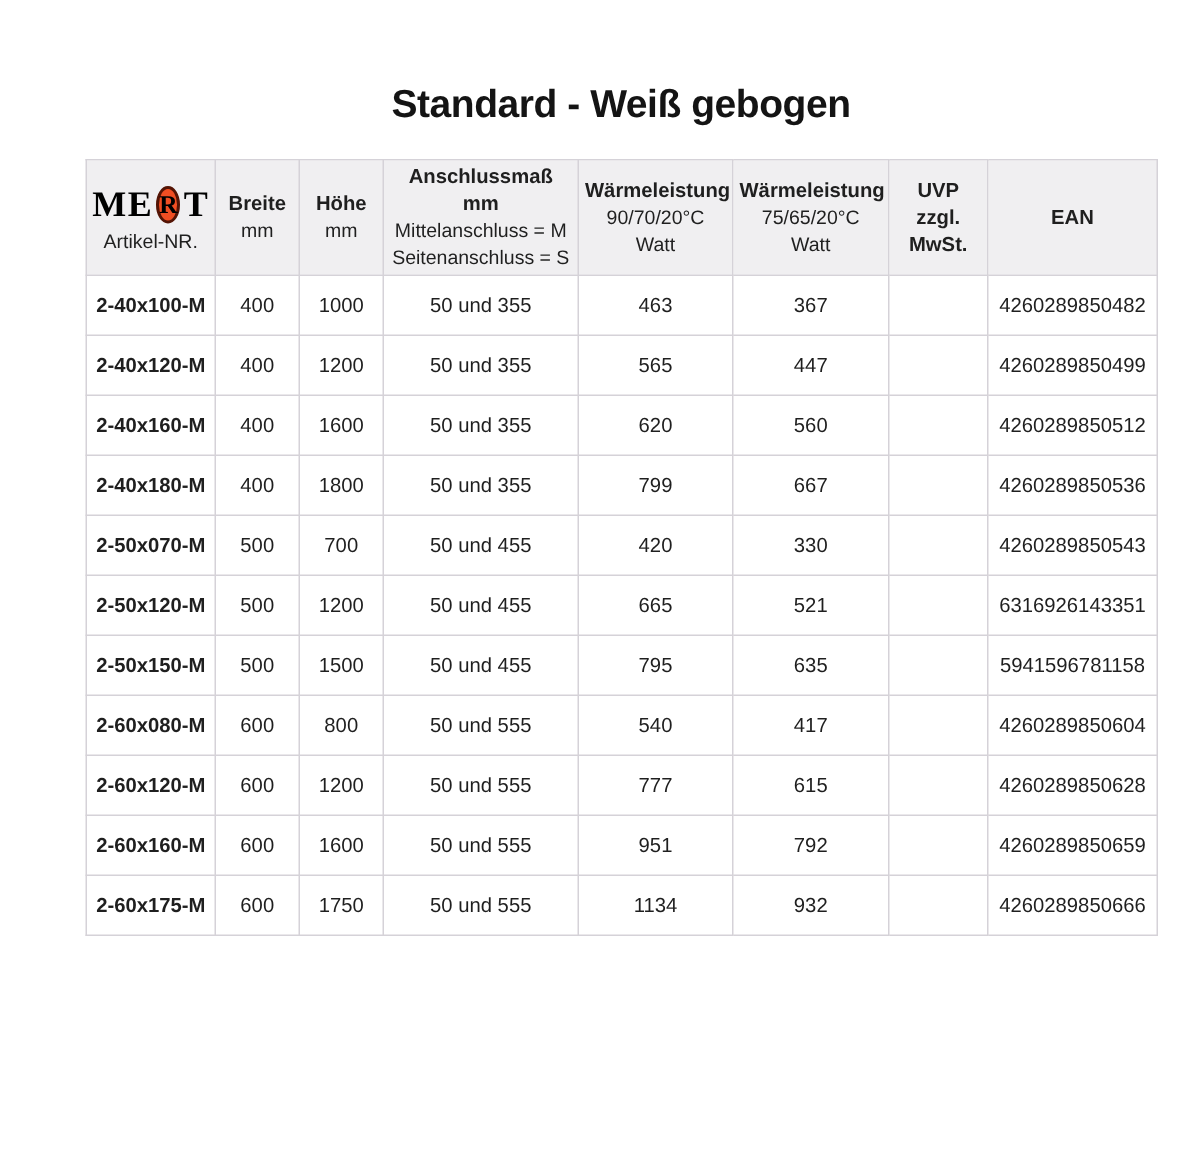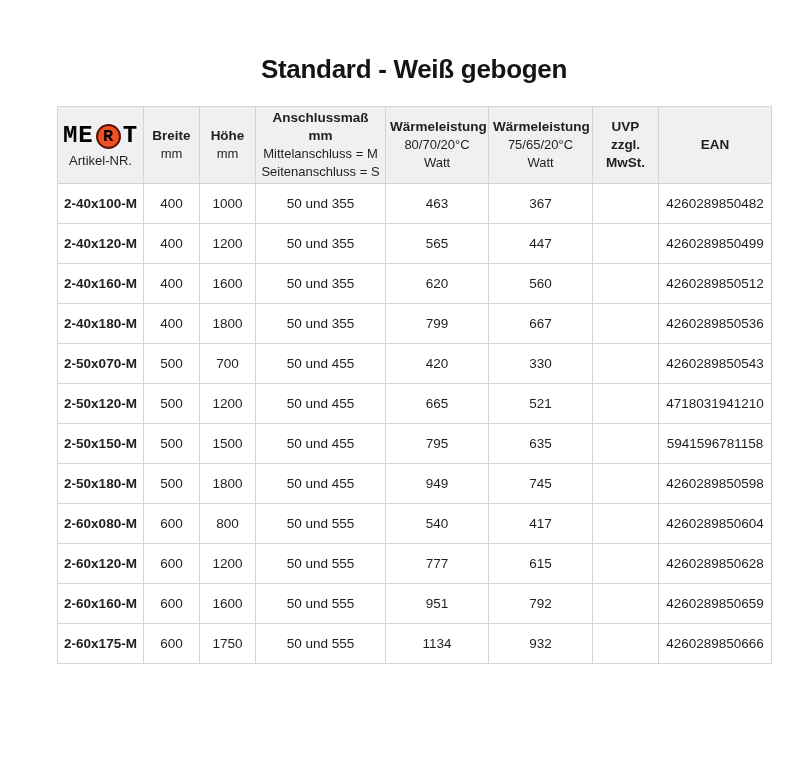--- a/index.html
+++ b/index.html
@@ -54,23 +54,23 @@
   }
   .hdr-line-bold { font-weight: bold; font-size: 13.5px; line-height: 1.35; }
   .hdr-line { font-weight: normal; font-size: 13px; line-height: 1.35; }
   th.uvp-cell { text-align: left; padding-left: 6px; }
   th.uvp-cell div { font-weight: bold; font-size: 13.5px; line-height: 1.3; }
   th.ean-cell div { font-weight: bold; }
   td.bold { font-weight: bold; }
   
   .logo {
     display: flex;
-    align-items: center;
+    align-items: flex-end;
     justify-content: center;
-    font-family: Liberation Mono, monospace;
+    font-family: Liberation Serif, serif;
     font-weight: bold;
     font-size: 24px;
     color: #000000;
     line-height: 1;
     margin-top: 2px;
   }
   .logo .lt { letter-spacing: 1px; }
   .logo-circle {
     display: inline-flex;
     align-items: center;
@@ -127,21 +127,21 @@
           <div class="hdr-line-bold">Höhe</div>
           <div class="hdr-line">mm</div>
         </th>
         <th>
           <div class="hdr-line-bold">Anschlussmaß mm</div>
           <div class="hdr-line">Mittelanschluss = M</div>
           <div class="hdr-line">Seitenanschluss = S</div>
         </th>
         <th>
           <div class="hdr-line-bold">Wärmeleistung</div>
-          <div class="hdr-line">80/70/20°C</div>
+          <div class="hdr-line">90/70/20°C</div>
           <div class="hdr-line">Watt</div>
         </th>
         <th>
           <div class="hdr-line-bold">Wärmeleistung</div>
           <div class="hdr-line">75/65/20°C</div>
           <div class="hdr-line">Watt</div>
         </th>
         <th class="uvp-cell">
           <div>UVP</div>
           <div>zzgl.</div>
@@ -204,43 +204,33 @@
           <td>4260289850543</td>
         </tr>
         <tr>
           <td class="bold">2-50x120-M</td>
           <td>500</td>
           <td>1200</td>
           <td>50 und 455</td>
           <td>665</td>
           <td>521</td>
           <td></td>
-          <td>4718031941210</td>
+          <td>6316926143351</td>
         </tr>
         <tr>
           <td class="bold">2-50x150-M</td>
           <td>500</td>
           <td>1500</td>
           <td>50 und 455</td>
           <td>795</td>
           <td>635</td>
           <td></td>
           <td>5941596781158</td>
         </tr>
         <tr>
-          <td class="bold">2-50x180-M</td>
-          <td>500</td>
-          <td>1800</td>
-          <td>50 und 455</td>
-          <td>949</td>
-          <td>745</td>
-          <td></td>
-          <td>4260289850598</td>
-        </tr>
-        <tr>
           <td class="bold">2-60x080-M</td>
           <td>600</td>
           <td>800</td>
           <td>50 und 555</td>
           <td>540</td>
           <td>417</td>
           <td></td>
           <td>4260289850604</td>
         </tr>
         <tr>

